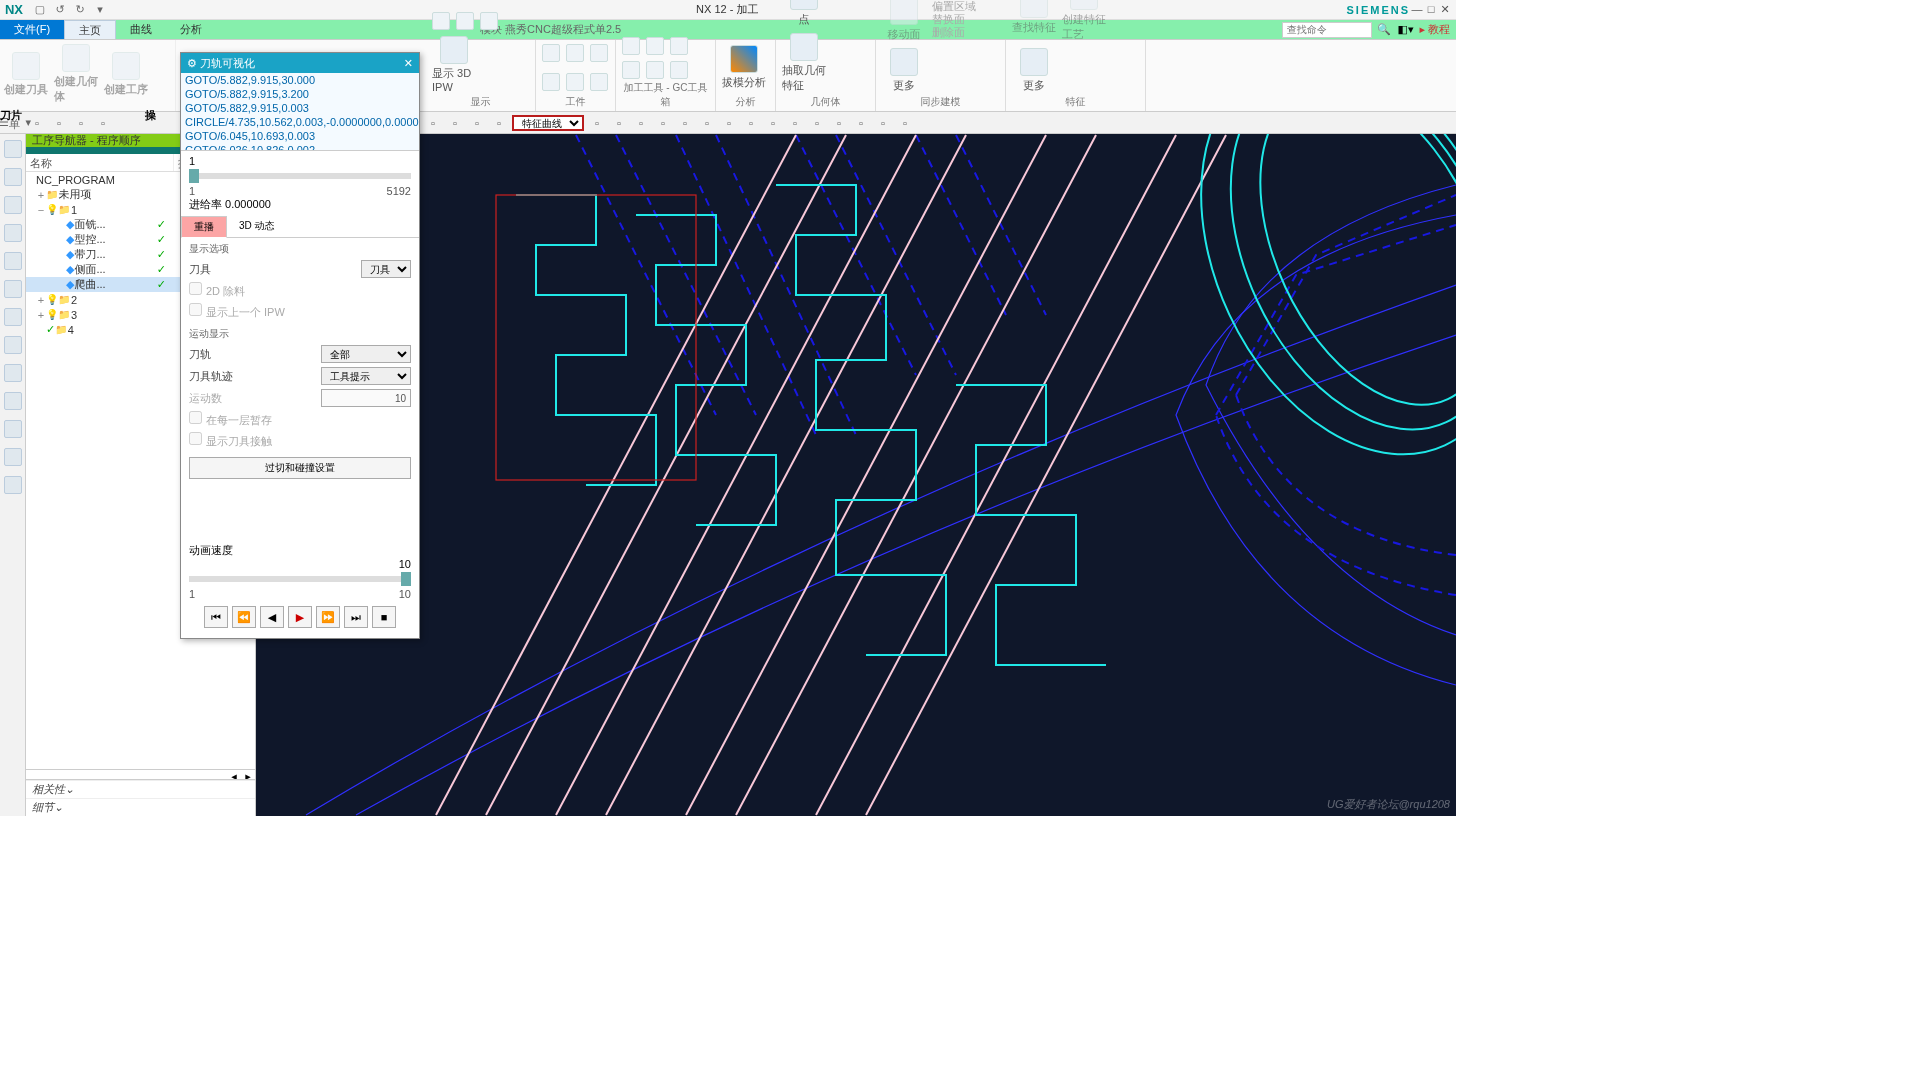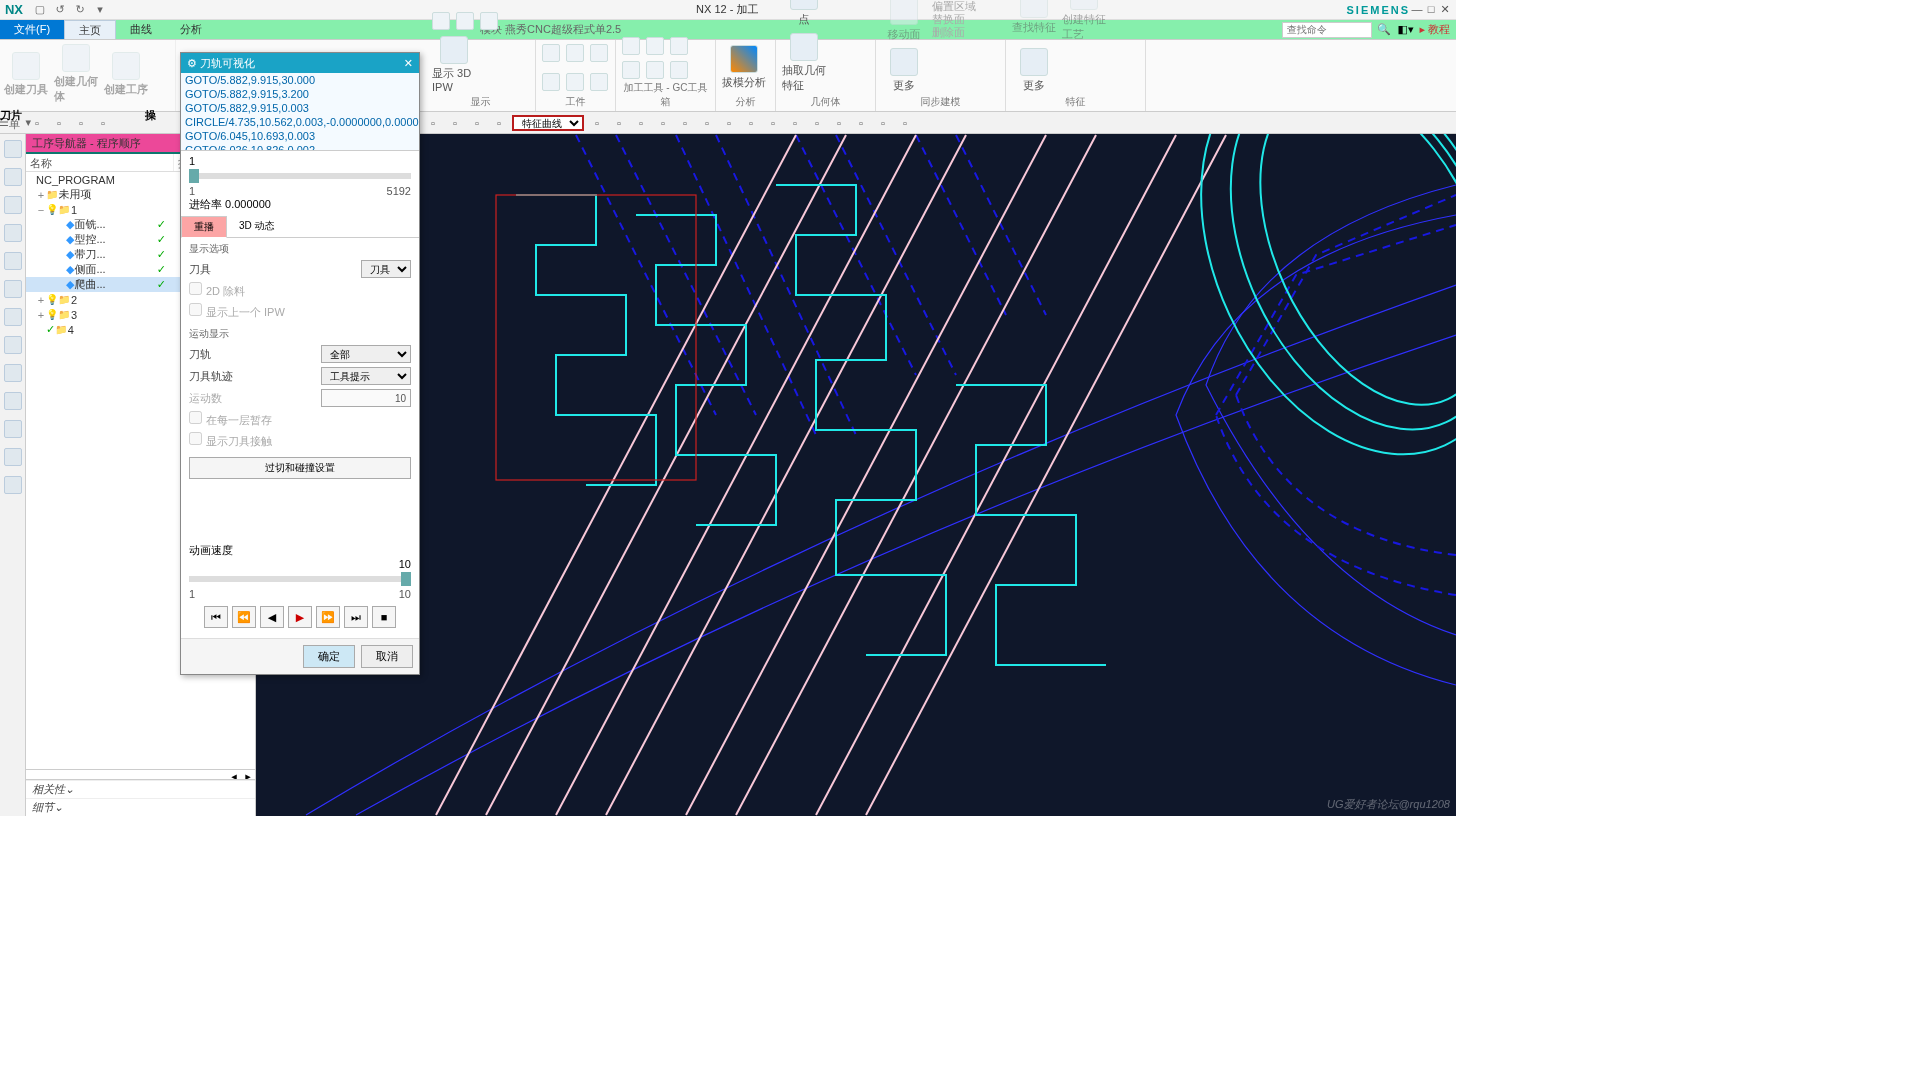--- a/index.html
+++ b/index.html
@@ -37,21 +37,21 @@
 .toolbar2 { height: 22px; background: #f2f2f2; border-bottom: 1px solid #ccc; display: flex; align-items: center; gap: 4px; padding: 0 6px; }
 .tb-btn { width: 18px; height: 18px; display: inline-flex; align-items: center; justify-content: center; color: #666; border: 1px solid transparent; }
 .tb-sel { border: 2px solid #b91c1c; background: #fff; height: 16px; font-size: 10px; padding: 0 4px; }
 
 
 .left-strip { position: absolute; left: 0; top: 134px; width: 26px; bottom: 0; background: #f2f2f2; border-right: 1px solid #ccc; display: flex; flex-direction: column; align-items: center; gap: 10px; padding-top: 6px; }
 .left-strip .ico { width: 18px; height: 18px; background: #e0e8ee; border: 1px solid #bcd; border-radius: 2px; }
 
 
 .nav-panel { position: absolute; left: 26px; top: 134px; width: 230px; bottom: 0; background: #fff; border-right: 1px solid #ccc; display: flex; flex-direction: column; }
-.nav-title { background: #ec4899; height: 20px; display: flex; align-items: center; padding: 0 6px; color: #333; border-bottom: 2px solid #0f766e; }
+.nav-title { background: #84cc16; height: 20px; display: flex; align-items: center; padding: 0 6px; color: #333; border-bottom: 7px solid #0f766e; }
 .nav-head { height: 18px; display: flex; border-bottom: 1px solid #ddd; font-size: 10px; color: #555; }
 .nav-head span { padding: 2px 4px; border-right: 1px solid #eee; }
 .nav-tree { flex: 1; overflow: hidden; }
 .tree-row { display: flex; align-items: center; height: 15px; font-size: 10px; color: #333; white-space: nowrap; }
 .tree-row .exp { width: 10px; text-align: center; color: #888; }
 .tree-row.sel { background: #cde3f8; }
 .tool-cell { margin-left: auto; width: 38px; text-align: center; background: #e8f0e0; font-size: 10px; }
 .nav-bottom { border-top: 1px solid #ccc; }
 .nav-sect { height: 18px; display: flex; align-items: center; padding: 0 6px; border-top: 1px solid #eee; color: #444; font-style: italic; }
 
@@ -483,17 +483,13 @@
     <div class="playback">
       <button>⏮</button>
       <button>⏪</button>
       <button>◀</button>
       <button style="color:#c00">▶</button>
       <button>⏩</button>
       <button>⏭</button>
       <button>■</button>
     </div>
   </div>
-  <div class="dlg-foot">
-    <button class="primary">确定</button>
-    <button>取消</button>
-  </div>
 </div>
 
 </body></html>

